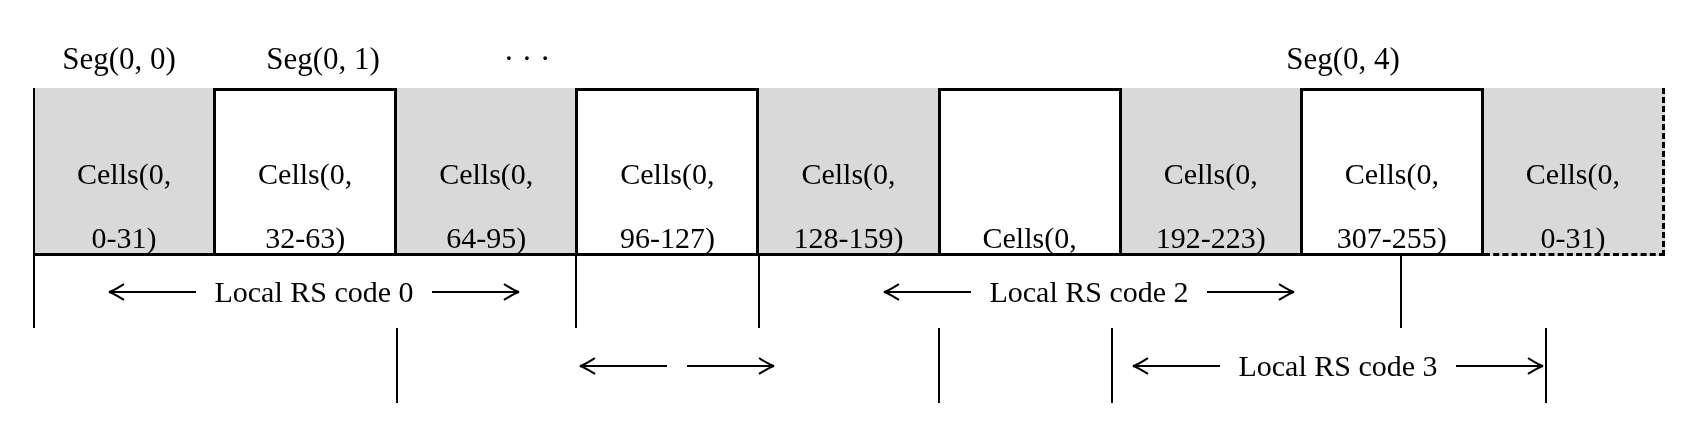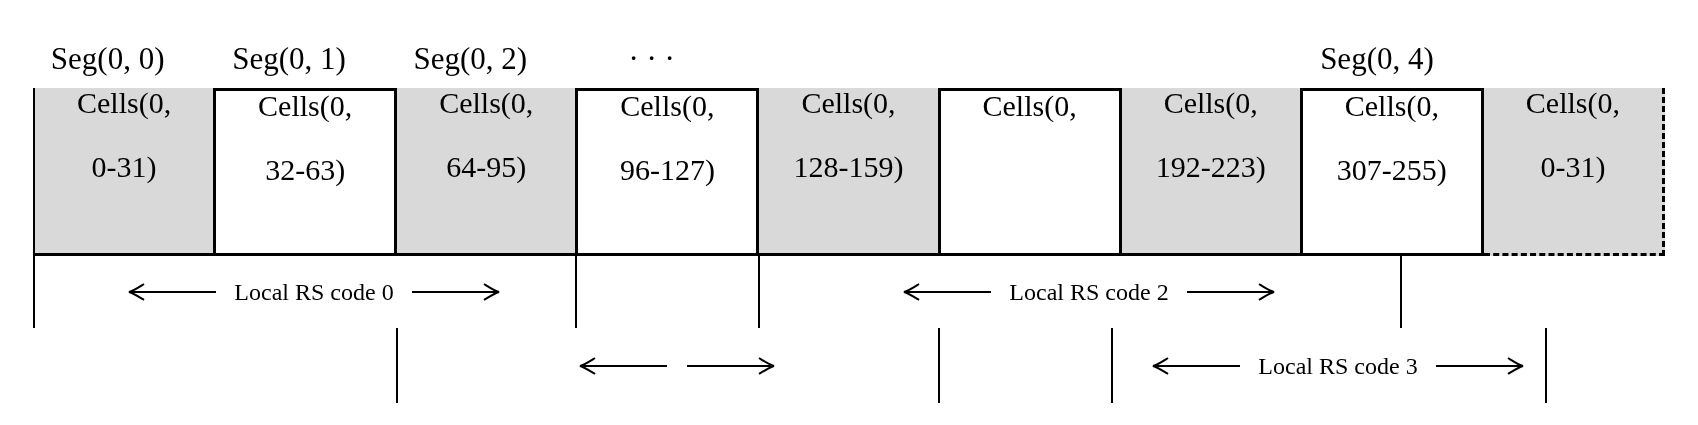--- a/index.html
+++ b/index.html
@@ -20,59 +20,58 @@
     flex:1;display:flex;justify-content:center;align-items:flex-end;
     font-size:31px;line-height:1;white-space:nowrap;
   }
   
   .cells-row{
     position:absolute;left:33px;top:88px;width:1632px;height:168px;
     display:flex;
   }
   .cell{
     flex:1;box-sizing:border-box;
-    display:flex;flex-direction:column;justify-content:flex-start;align-items:center;
+    display:flex;flex-direction:column;justify-content:flex-end;align-items:center;
     gap:34px;
     font-size:30px;line-height:1;white-space:nowrap;
     background:var(--cell-white,#ffffff);
     border-bottom:3px solid var(--line,#000000);
   }
   .cell.shaded{background:var(--cell-shaded,#d9d9d9);}
   .cell.boxed{border:3px solid var(--line,#000000);}
   .cell.first{border-left:2px solid var(--line,#000000);}
   .cell.wrap{
     border-right:3px dashed var(--line,#000000);
     border-bottom:3px dashed var(--line,#000000);
   }
   
   .rs-span{
     position:absolute;box-sizing:border-box;
     border-left:2px solid var(--line,#000000);
     border-right:2px solid var(--line,#000000);
     display:flex;align-items:center;justify-content:center;gap:16px;
-    font-size:24px;line-height:1;white-space:nowrap;padding-left:18px;
+    font-size:30px;line-height:1;white-space:nowrap;padding-left:18px;
   }
   .rs-top{top:255px;height:73px;}
   .rs-bottom{top:328px;height:75px;}
   #rs-span-0{left:33px;  width:544px;}
   #rs-span-1{left:396px; width:544px;}
   #rs-span-2{left:758px; width:644px;}
   #rs-span-3{left:1111px;width:436px;}
   .arr{display:block;flex:0 0 auto;}
   .arr path{stroke:var(--line,#000000);stroke-width:2;fill:none;}
 </style>
 </head>
 <body>
 
 <div class="figure">
 
   <div class="seg-row">
     <div class="seg-slot">Seg(0, 0)</div>
     <div class="seg-slot">Seg(0, 1)</div>
-    <div class="seg-slot">Seg(0, 2)</div>
     <div class="seg-slot">· · ·</div>
     <div class="seg-slot"></div>
     <div class="seg-slot"></div>
     <div class="seg-slot"></div>
     <div class="seg-slot">Seg(0, 4)</div>
     <div class="seg-slot"></div>
   </div>
 
   <div class="cells-row">
     <div class="cell first shaded">

